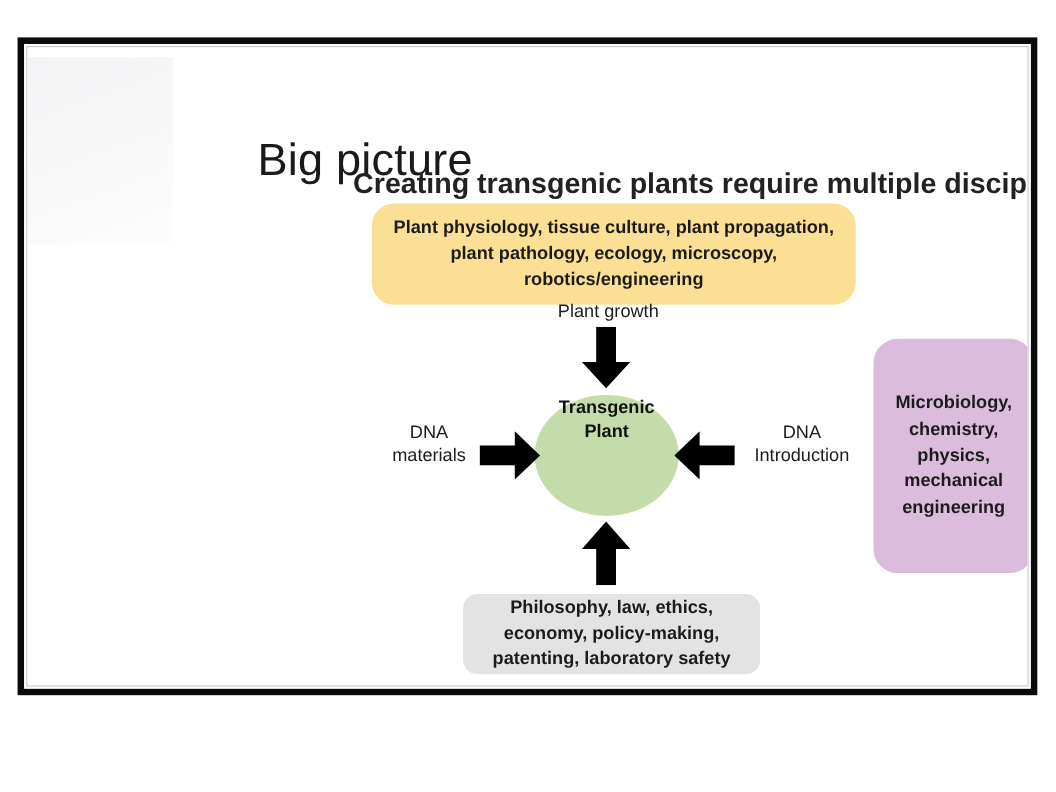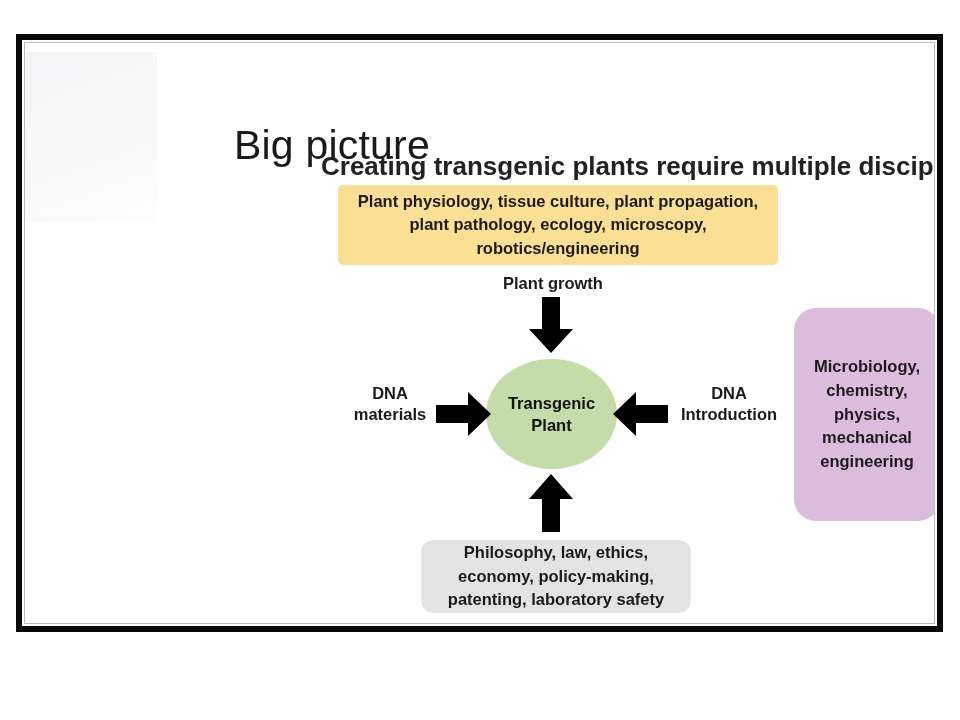--- a/index.html
+++ b/index.html
@@ -92,23 +92,23 @@
     justify-content: center;
     text-align: center;
     font-weight: 700;
     color: #1b1b1b;
     box-sizing: border-box;
   }
   #box-top {
     left: 313px;
     top: 142px;
     width: 440px;
-    height: 80px;
+    height: 92px;
     background: #FADF94;
-    border-radius: 5px;
+    border-radius: 20px;
     font-size: 16.5px;
     line-height: 1.42;
   }
   #box-left {
     left: 147px;
     top: 266px;
     width: 168px;
     height: 210px;
     background: #DCE3F2;
     border-radius: 22px;
@@ -139,41 +139,41 @@
   
   #center-node {
     position: absolute;
     left: 461px;
     top: 316px;
     width: 131px;
     height: 110px;
     background: #C3DCA9;
     border-radius: 50%;
     display: flex;
-    align-items: center;
+    align-items: flex-start;
     justify-content: center;
     text-align: center;
     font-size: 16.5px;
     font-weight: 700;
     color: #111111;
     line-height: 1.35;
   }
 
   
   .arrow { position: absolute; }
   #arrow-down  { left: 504px; top: 254px; width: 44px; height: 56px; }
   #arrow-up    { left: 504px; top: 431px; width: 44px; height: 58px; }
   #arrow-left  { left: 411px; top: 349px; width: 55px; height: 44px; }
   #arrow-right { left: 588px; top: 349px; width: 55px; height: 44px; }
 
   
   .edge-label {
     position: absolute;
     font-size: 16.5px;
-    font-weight: 700;
+    font-weight: 400;
     color: #1b1b1b;
     text-align: center;
     line-height: 1.3;
     white-space: pre-line;
   }
   #label-plant-growth { left: 458px; top: 230px; width: 140px; }
   #label-regulations  { left: 462px; top: 481px; width: 140px; }
   #label-dna-materials{ left: 318px; top: 340px; width: 94px; }
   #label-dna-intro    { left: 644px; top: 340px; width: 120px; }
 </style>

